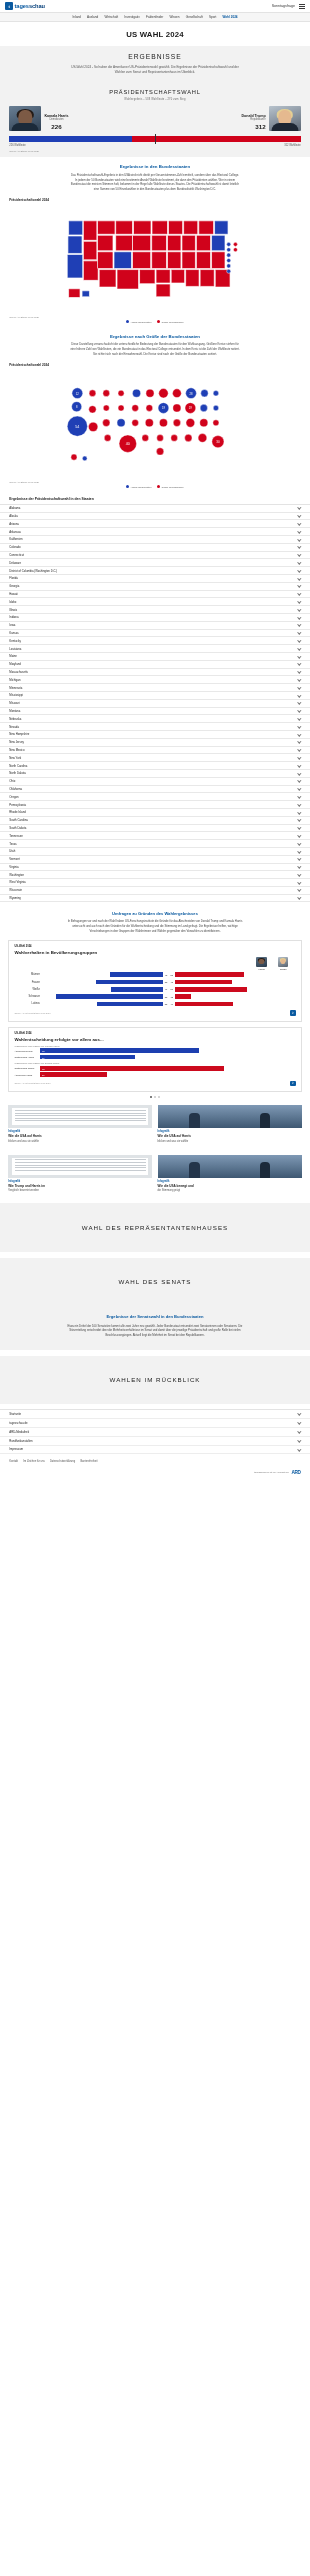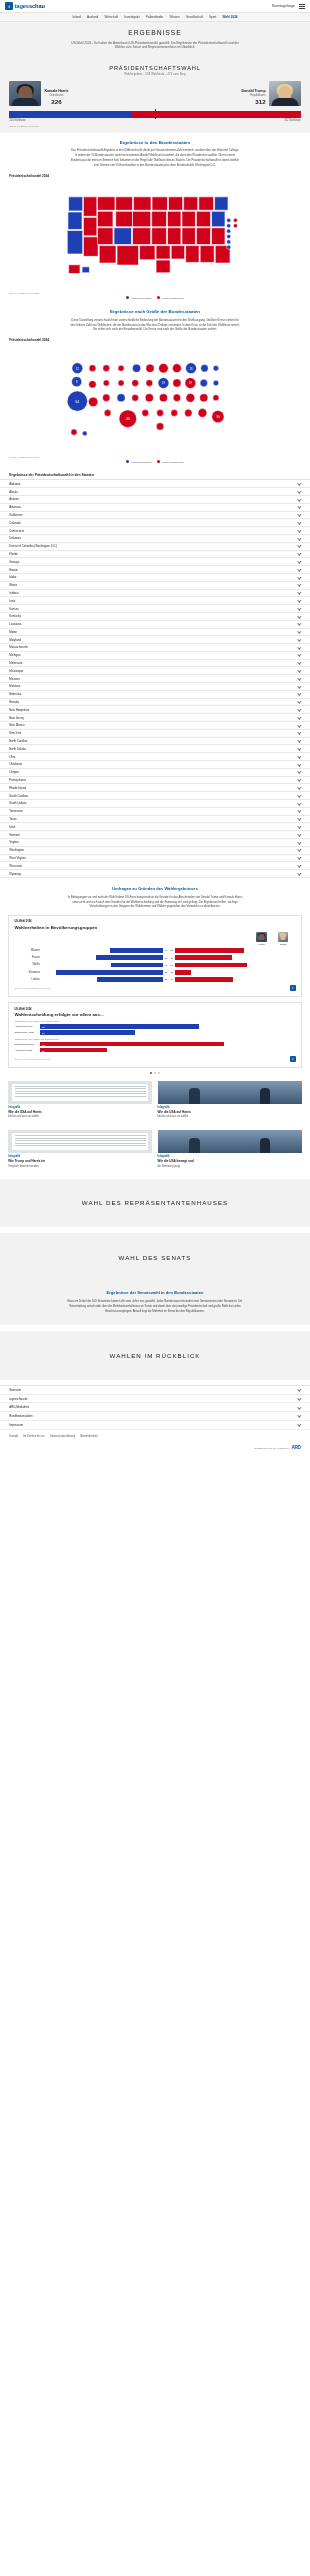--- a/index.html
+++ b/index.html
@@ -285,20 +285,21 @@
     <a href="#">Ausland</a>
     <a href="#">Wirtschaft</a>
     <a href="#">Investigativ</a>
     <a href="#">Faktenfinder</a>
     <a href="#">Wissen</a>
     <a href="#">Gesellschaft</a>
     <a href="#">Sport</a>
     <a href="#" class="active">Wahl 2024</a>
   </div>
 
+  <div class="page-title">US WAHL 2024</div>
 
   <div class="section-band">
     <h2>ERGEBNISSE</h2>
     <p>US-Wahl 2024 - So haben die Amerikaner US-Präsidentenwahl gewählt. Die Ergebnisse der Präsidentschaftswahl und der Wahlen zum Senat und Repräsentantenhaus im Überblick.</p>
   </div>
 
   <div class="pres-band">
     <h3>PRÄSIDENTSCHAFTSWAHL</h3>
     <div class="sub">Wahlergebnis - 538 Wahlleute - 270 zum Sieg</div>
 

